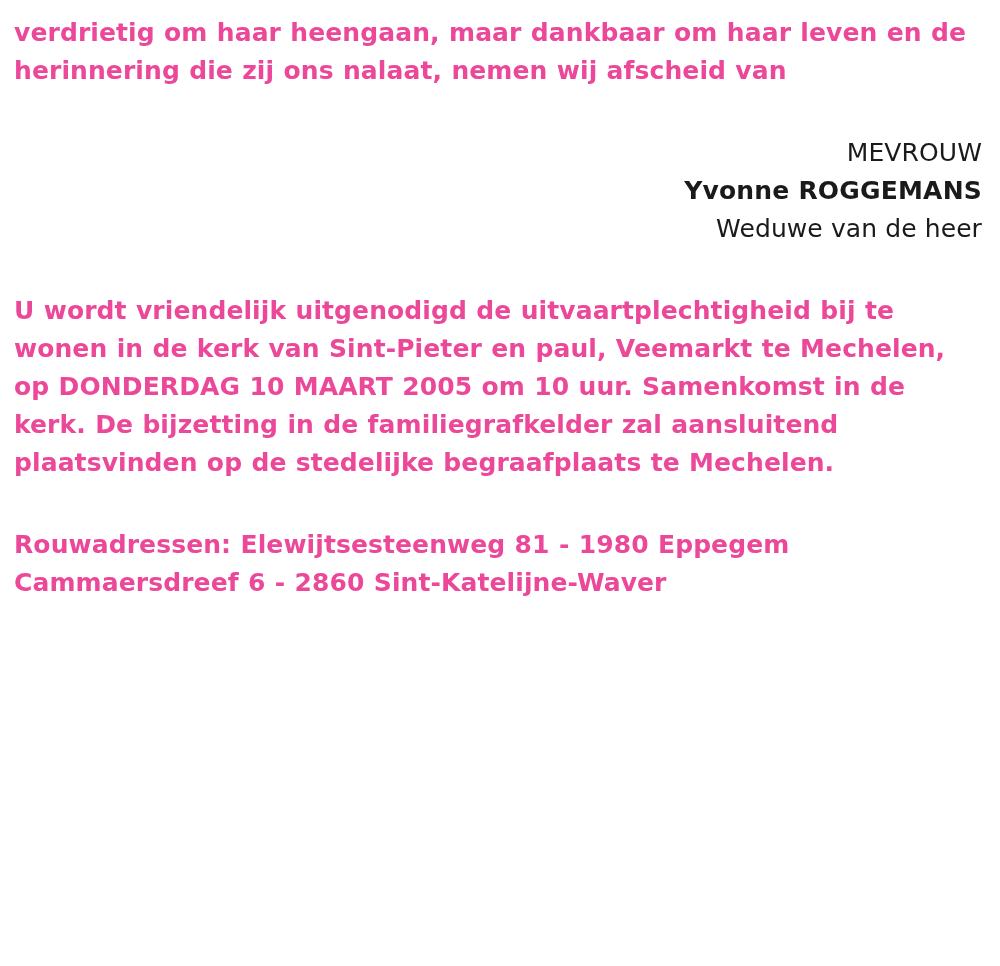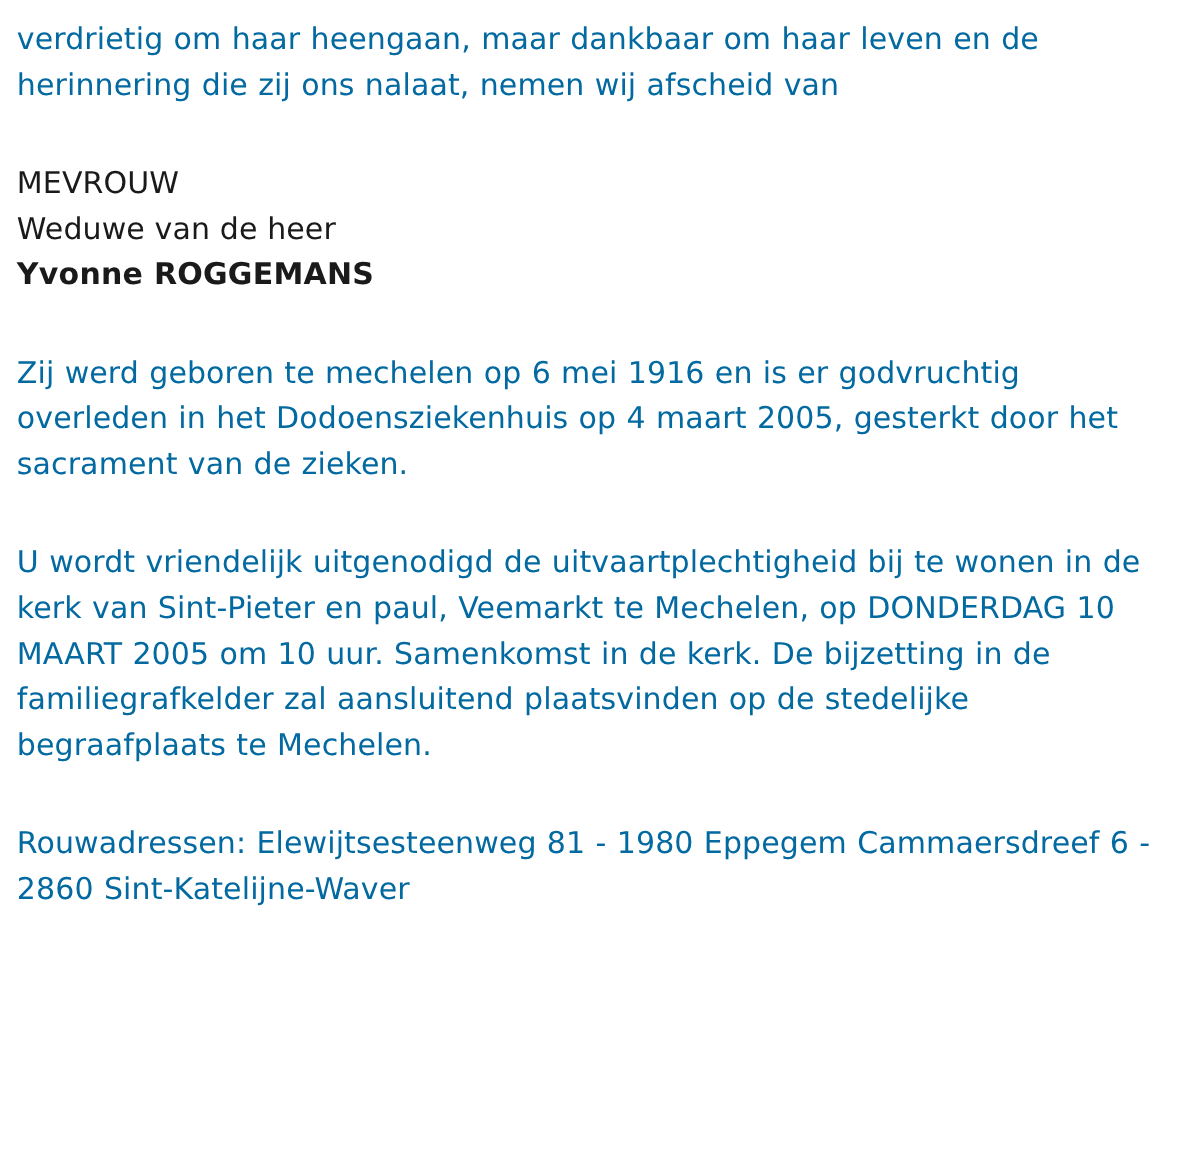--- a/index.html
+++ b/index.html
@@ -21,62 +21,62 @@
     box-sizing: border-box;
     width: 1000px;
     height: 966px;
     padding: 14px 18px 0 14px;
     background: #ffffff;
   }
 
   .para {
     font-size: 25px;
     line-height: 38px;
-    font-weight: 400;
+    font-weight: 700;
     letter-spacing: 0.1px;
-    color: #0369a1;
+    color: #ec4899;
     margin: 0 0 44px 0;
     max-width: 968px;
     white-space: pre-wrap;
     word-spacing: 0.5px;
   }
 
   
   .ident {
     margin: 0 0 44px 0;
   }
   .ident .line {
     font-size: 25px;
     line-height: 38px;
     font-weight: 400;
     color: #1a1a1a;
     letter-spacing: 0.1px;
+    text-align: right;
   }
   .ident .line.name {
     font-weight: 700;
     letter-spacing: 0.2px;
   }
 
   .para.last {
     margin-bottom: 16px;
   }
 </style>
 </head>
 <body>
 
 <div id="notice">
 
   <p class="para">verdrietig om haar heengaan, maar dankbaar om haar leven en de herinnering die zij ons nalaat, nemen wij afscheid van</p>
 
   <div class="ident">
     <div class="line">MEVROUW</div>
+    <div class="line name">Yvonne ROGGEMANS</div>
     <div class="line">Weduwe van de heer</div>
-    <div class="line name">Yvonne ROGGEMANS</div>
   </div>
 
-  <p class="para">Zij werd geboren te mechelen op 6 mei 1916 en is er godvruchtig overleden in het Dodoensziekenhuis op 4 maart 2005, gesterkt door het sacrament van de zieken.</p>
 
   <p class="para">U wordt vriendelijk uitgenodigd de uitvaartplechtigheid bij te wonen in de kerk van Sint-Pieter en paul, Veemarkt te Mechelen, op DONDERDAG 10 MAART 2005 om 10 uur. Samenkomst in de kerk. De bijzetting in de familiegrafkelder zal aansluitend plaatsvinden op de stedelijke begraafplaats te Mechelen.</p>
 
 
   <p class="para last">Rouwadressen: Elewijtsesteenweg 81 - 1980 Eppegem Cammaersdreef 6 - 2860 Sint-Katelijne-Waver</p>
 
 </div>
 
 </body></html>

